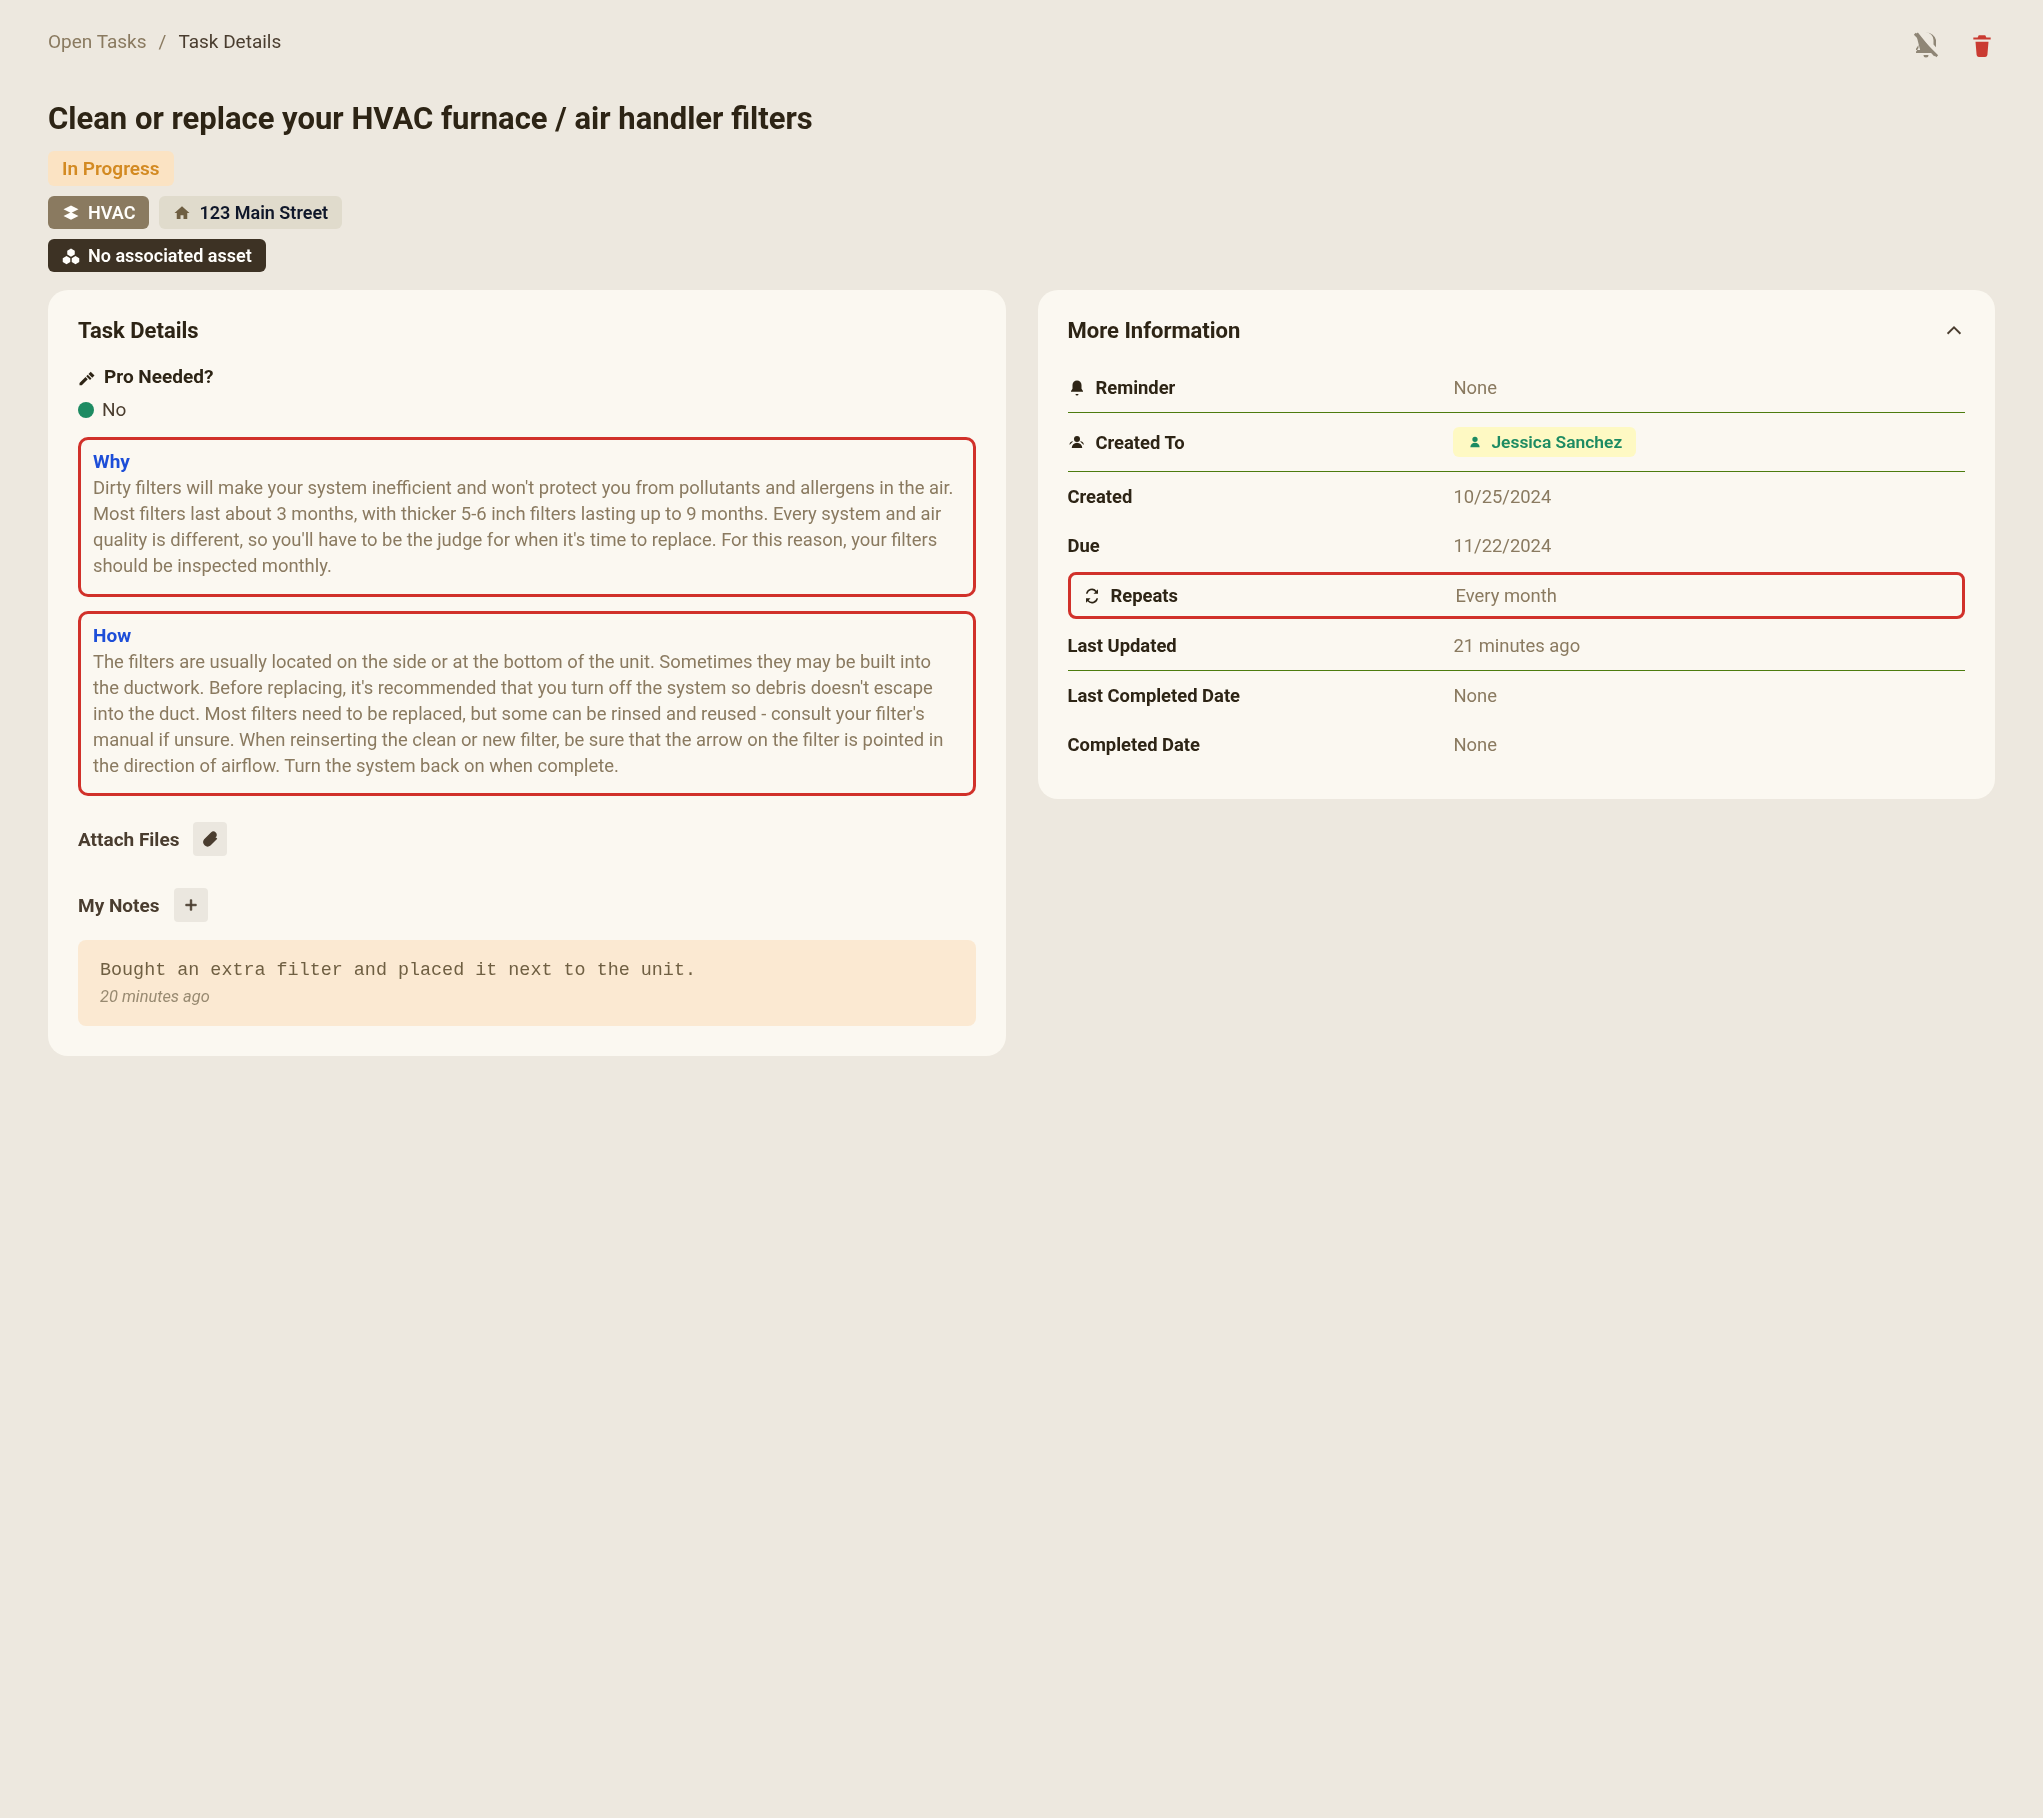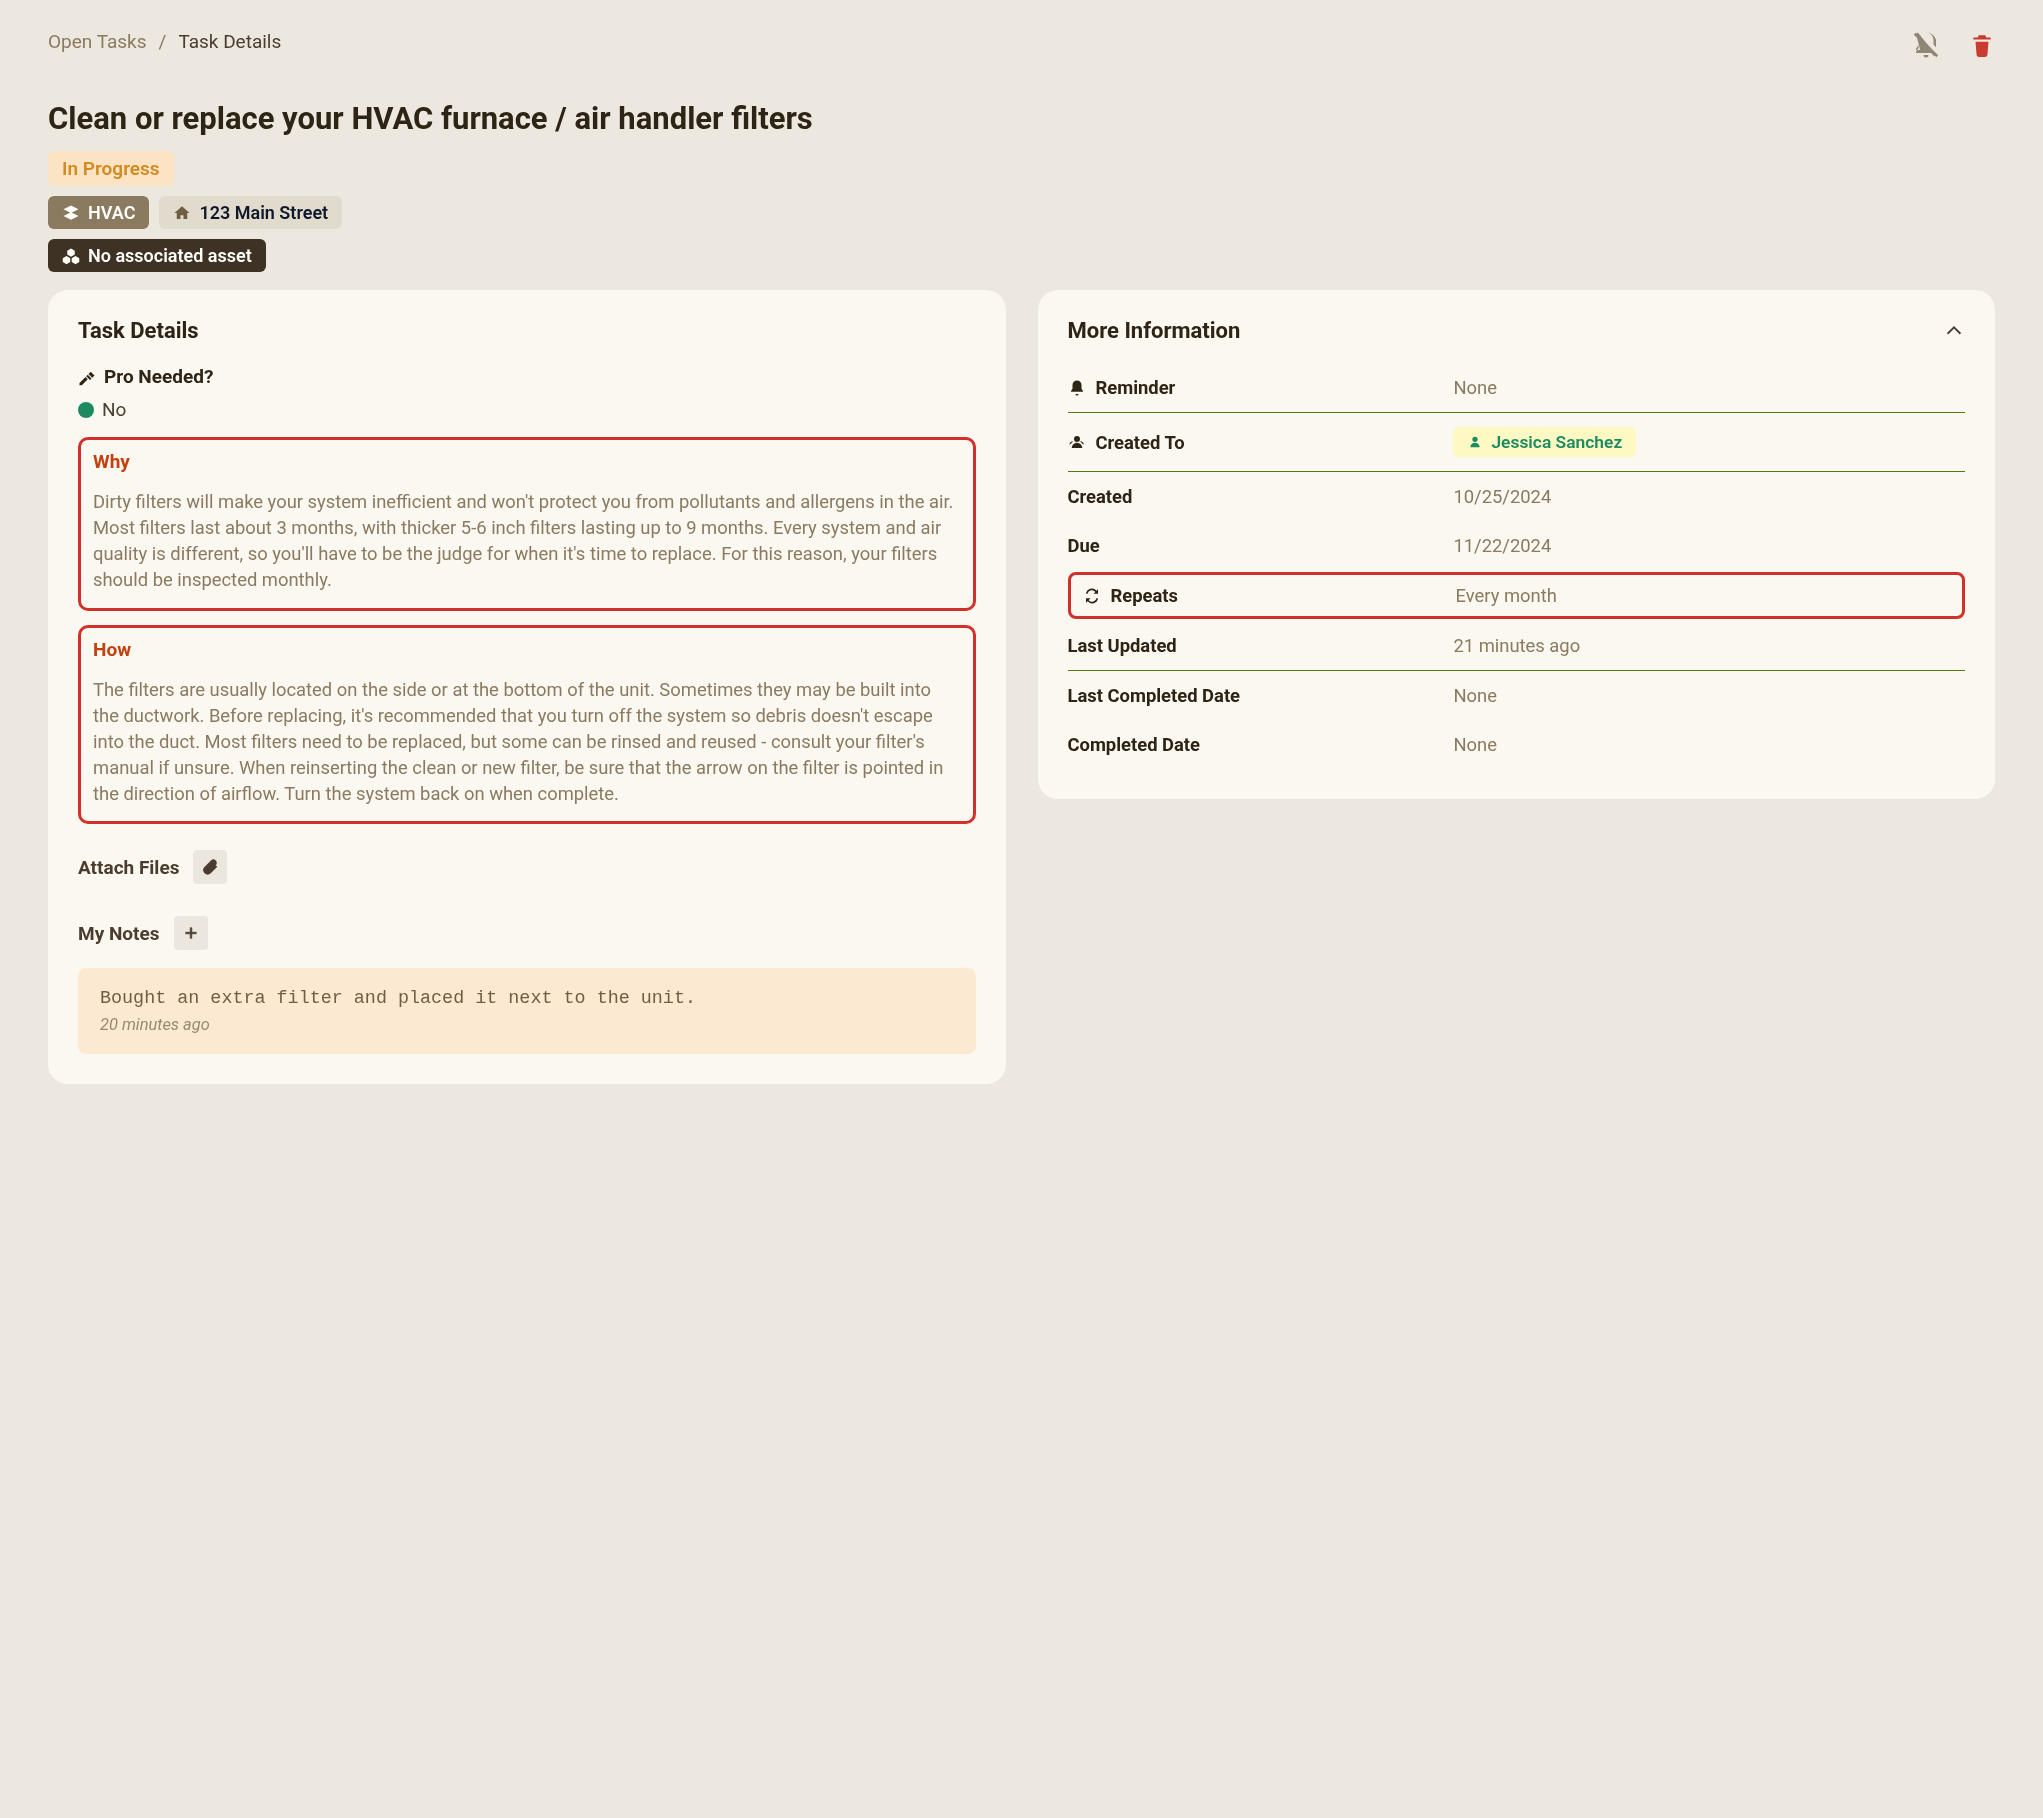--- a/index.html
+++ b/index.html
@@ -91,22 +91,22 @@
   .sub-h svg { width:18px; height:18px; fill:#2d2415; }
   .pro-answer { display:flex; gap:8px; align-items:center; color:#4a3d2f; margin-bottom:16px;}
   .dot-green { width:16px; height:16px; border-radius:50%; background:#1d8b62; display:inline-block;}
 
   .red-box {
     border: 3px solid #d1312a;
     border-radius:10px;
     padding: 10px 12px 14px 12px;
     margin-bottom:14px;
   }
-  .red-box .sec-title { font-weight:700; color:#c2410c; font-size:19px; }
-  .red-box .sec-body { color:#8a7a60; font-size:18.4px; line-height:1.42; margin-top:16px;}
+  .red-box .sec-title { font-weight:700; color:#1d4ed8; font-size:19px; }
+  .red-box .sec-body { color:#8a7a60; font-size:18.4px; line-height:1.42; margin-top:2px;}
 
   .hdr-with-btn { display:flex; align-items:center; gap:14px; font-weight:700; margin-top:26px; font-size:19px;}
   .sq-btn {
     width:34px; height:34px;
     background:#ebe7df;
     border-radius:4px;
     display:inline-flex; align-items:center; justify-content:center;
     cursor:pointer;
   }
   .sq-btn svg { width:18px; height:18px; fill:#4a3d2f; stroke:#4a3d2f;}

